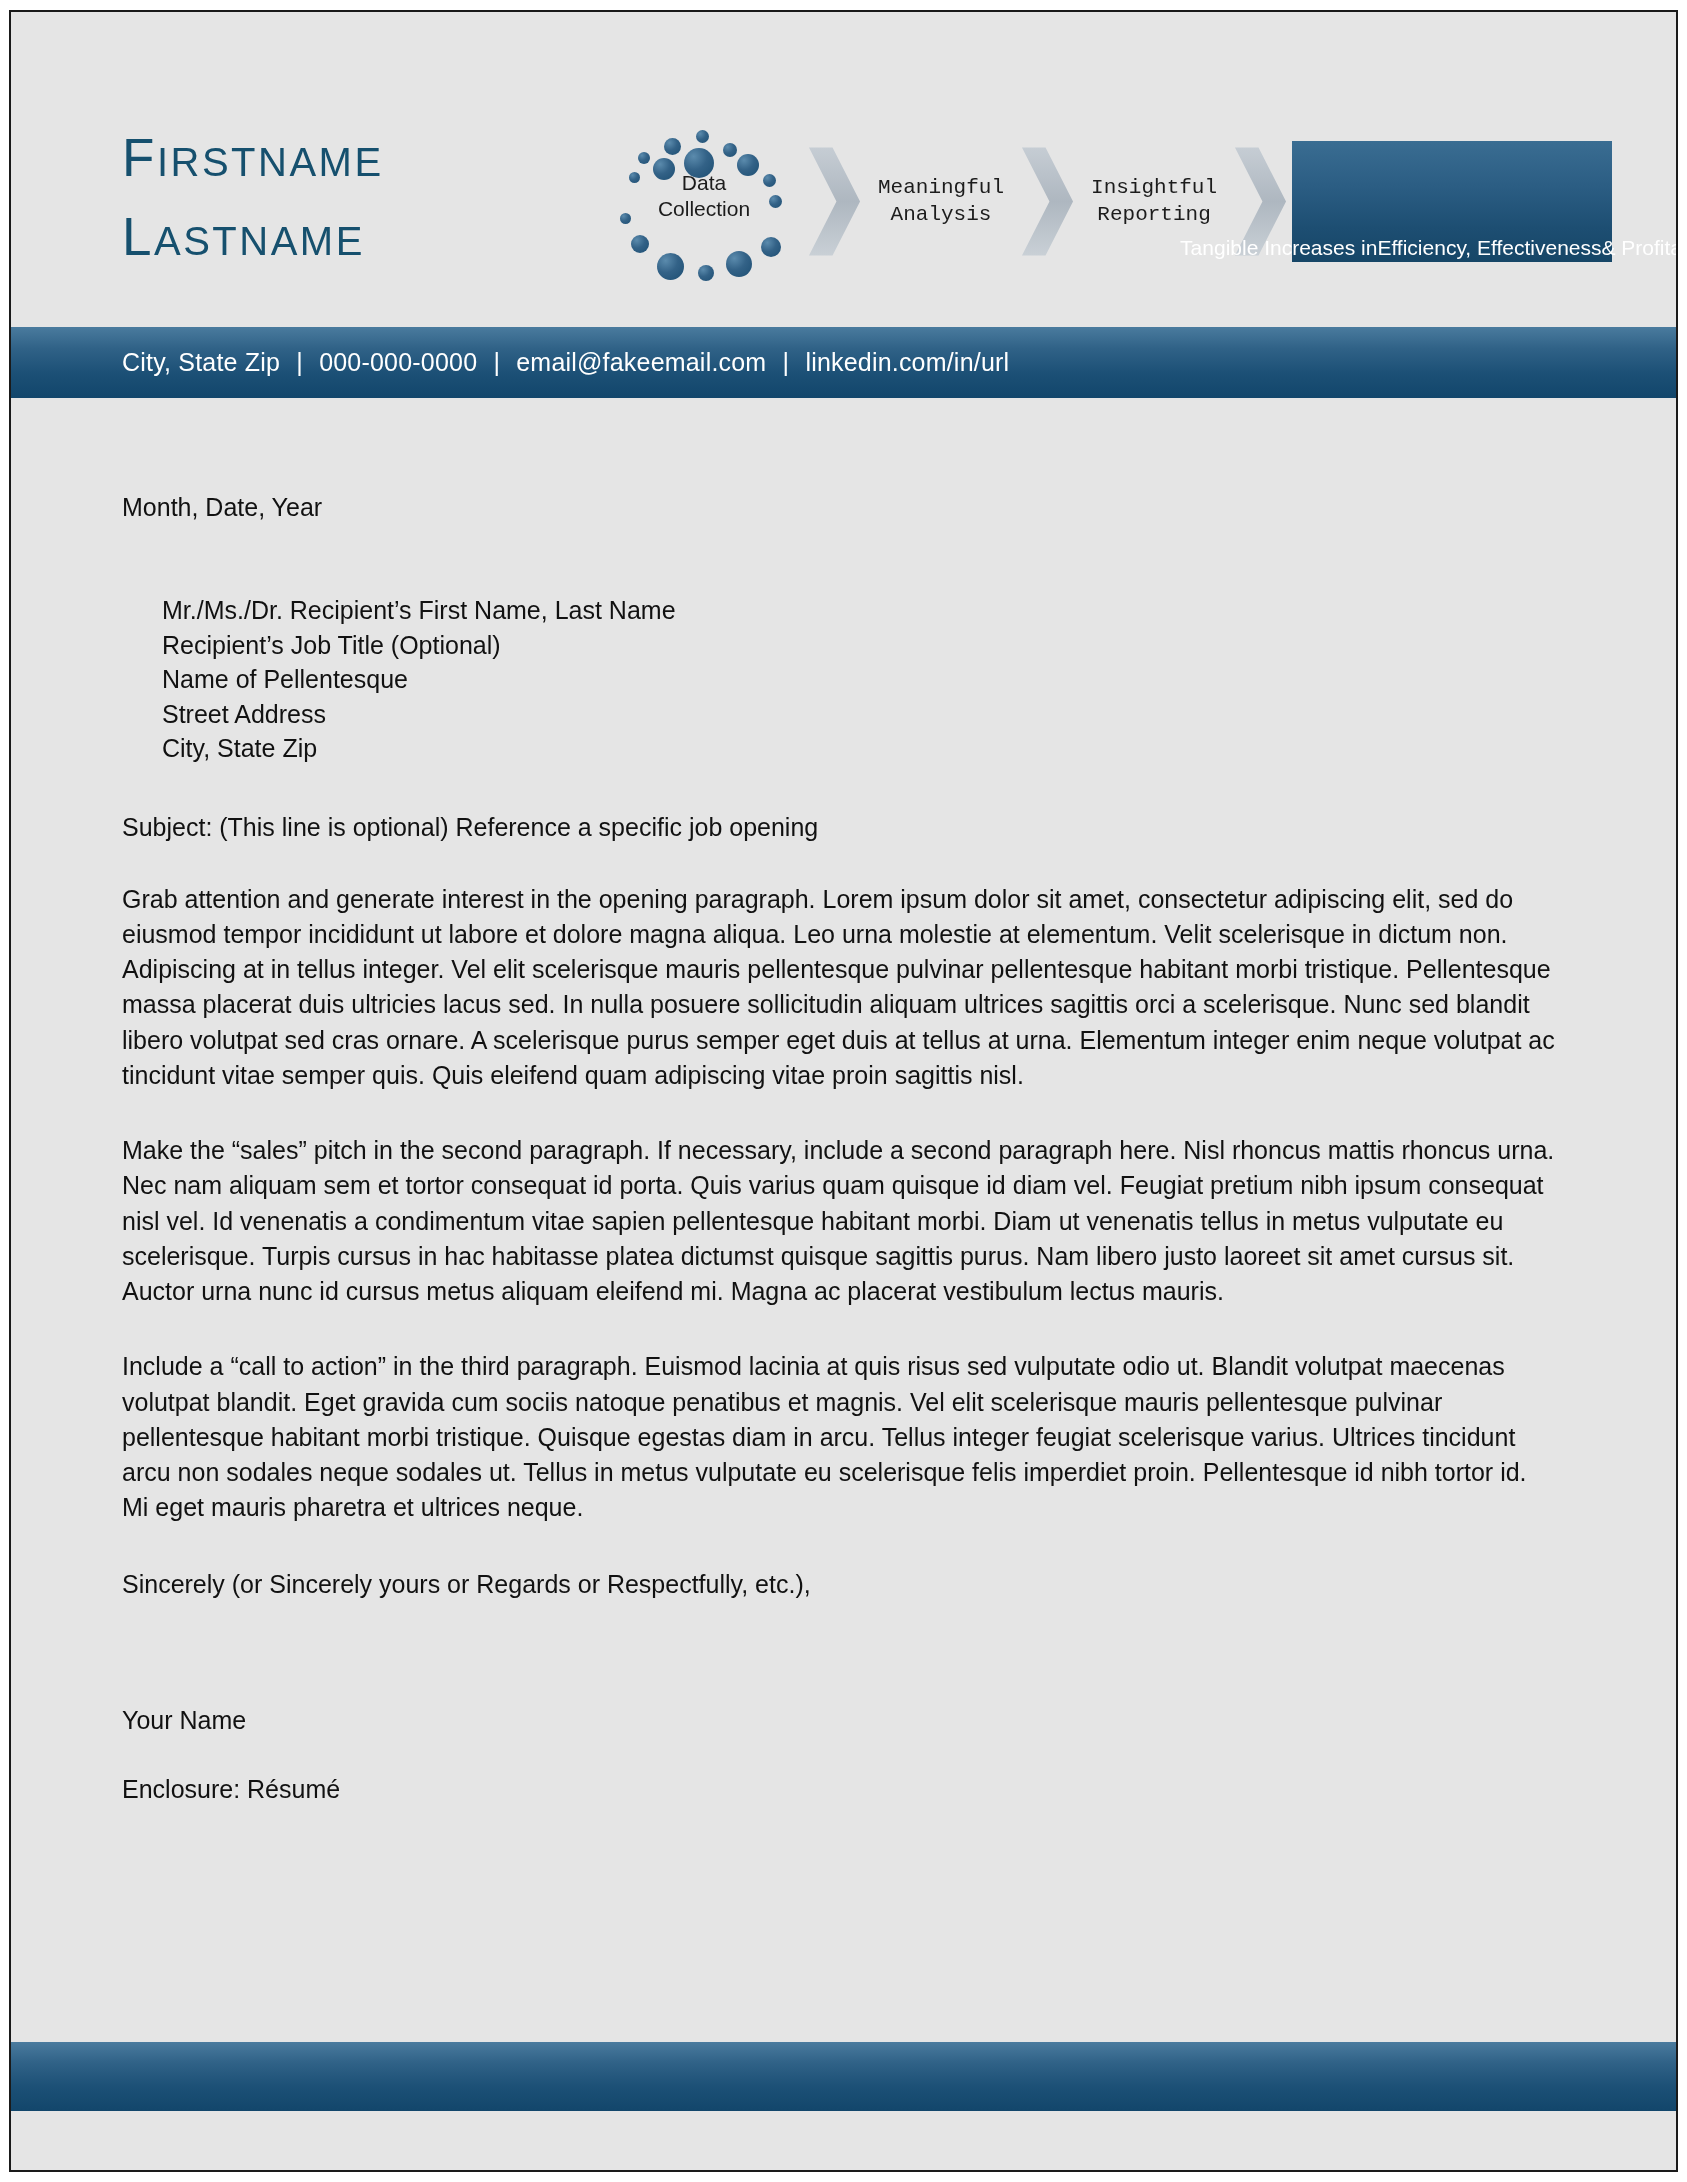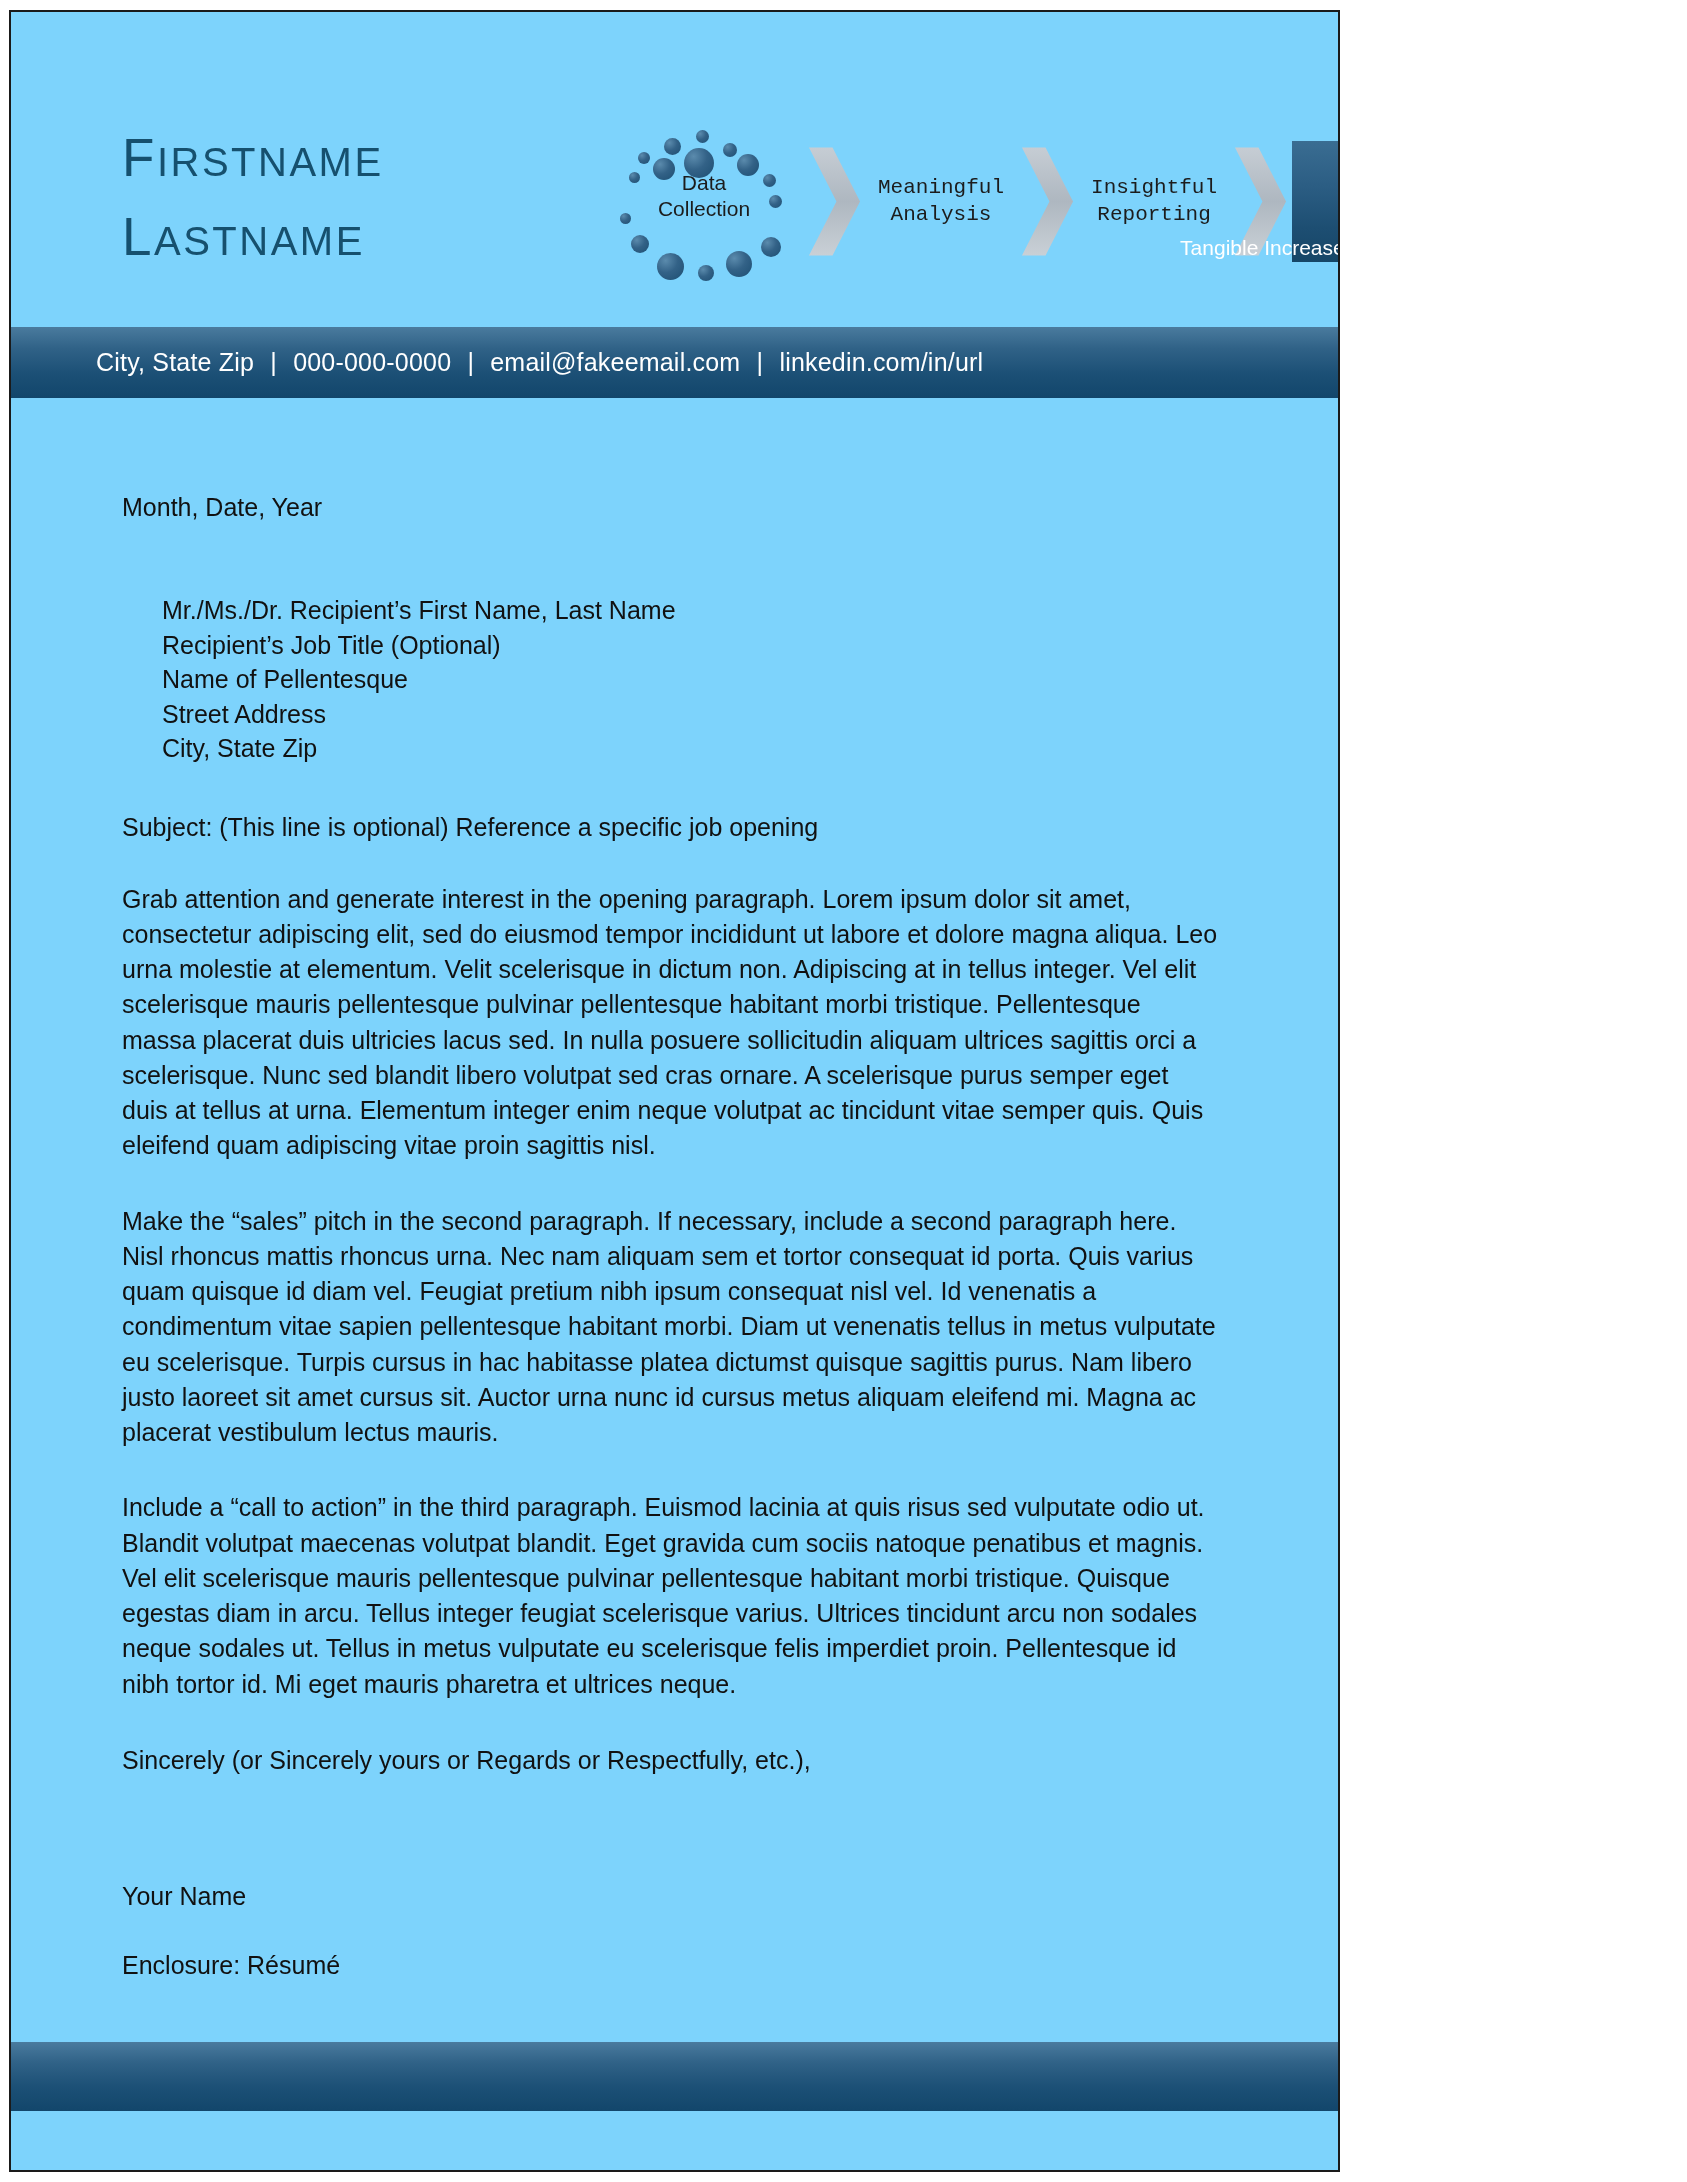--- a/index.html
+++ b/index.html
@@ -11,22 +11,22 @@
     width: 1687px; height: 2182px;
     font-family: "Liberation Sans", sans-serif;
     position: relative;
     overflow: hidden;
   }
 
   
   .page {
     position: absolute;
     left: 9px; top: 10px;
-    width: 1331px; height: 2162px;
-    background: #7dd3fc;
+    width: 1669px; height: 2162px;
+    background: #e5e5e5;
     border: 2px solid #1a1a1a;
     overflow: hidden;
   }
 
   
   .header {
     position: relative;
     height: 315px;
     width: 100%;
   }
@@ -122,21 +122,21 @@
   .contactbar {
     position: relative;
     width: 100%;
     height: 71px;
     background: linear-gradient(180deg, #4a7b9e 0%, #306287 30%, #1c5076 65%, #12466b 100%);
     display: flex;
     align-items: center;
     color: #ffffff;
   }
   .contactbar .inner {
-    padding-left: 85px;
+    padding-left: 111px;
     font-size: 25px;
     letter-spacing: 0.2px;
     white-space: nowrap;
     font-family: "Liberation Sans", sans-serif;
   }
   .contactbar .sep { padding: 0 9px; }
 
   
   .body-area {
     position: relative;

